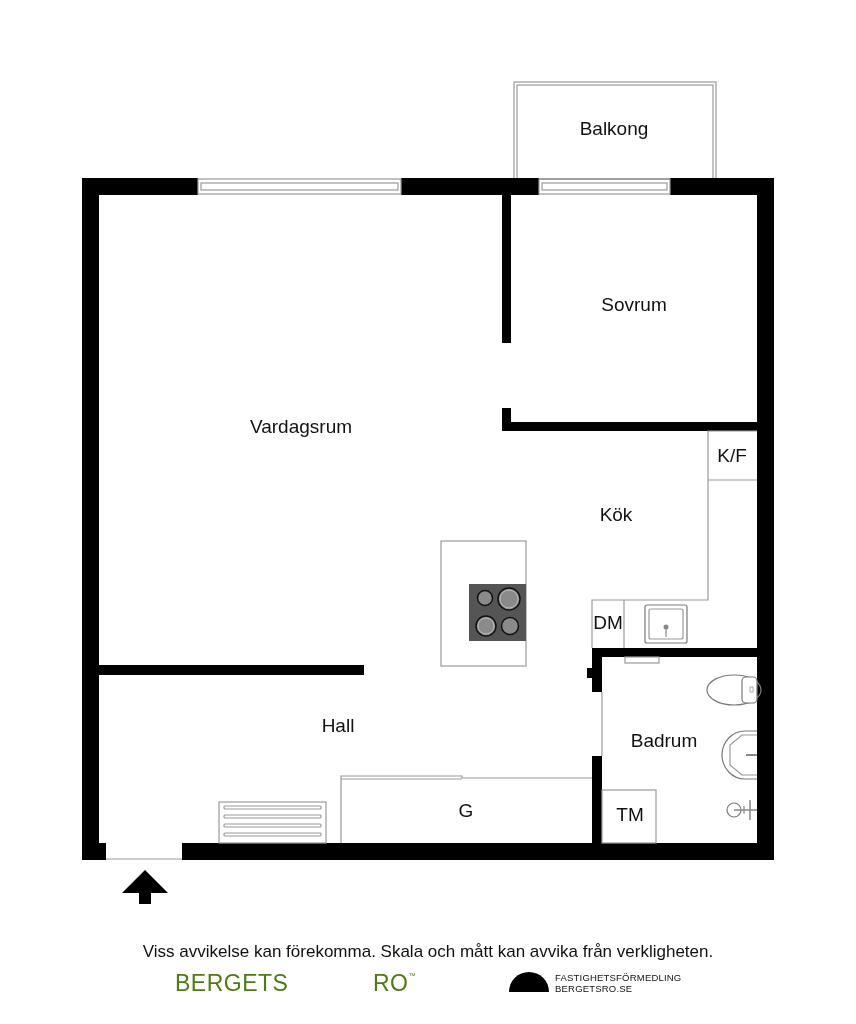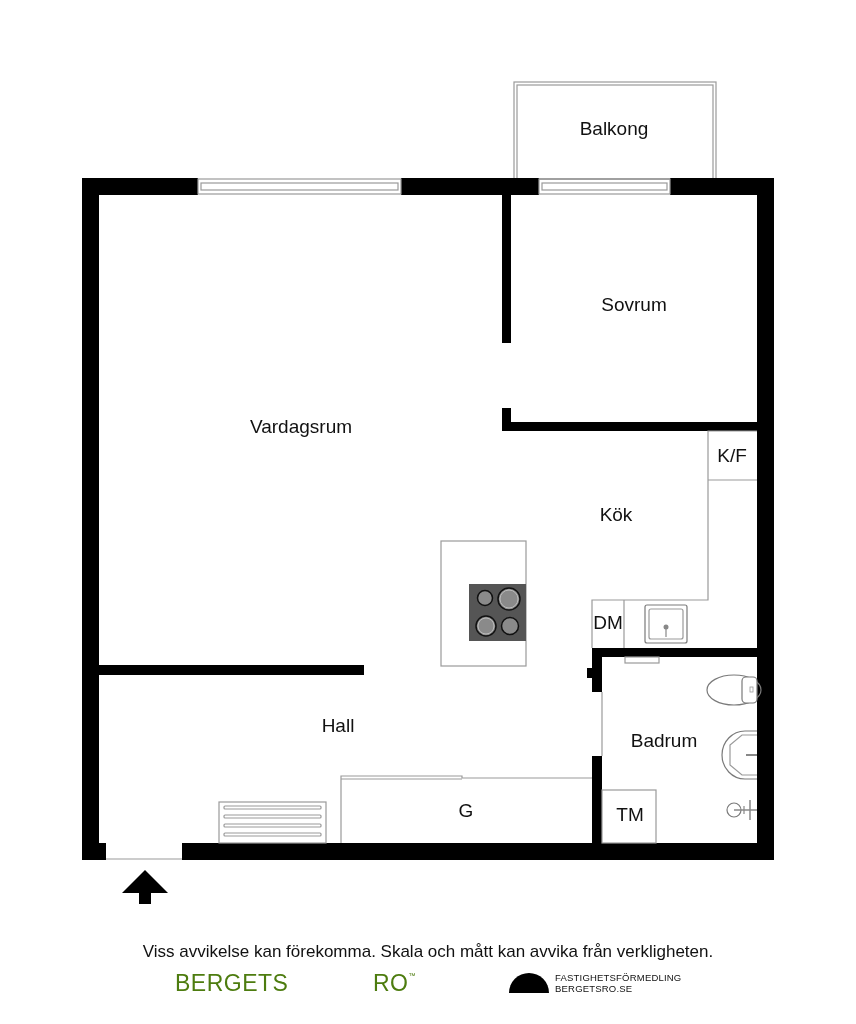--- a/index.html
+++ b/index.html
@@ -10,21 +10,21 @@
     .fixture-label { font-family: "Liberation Sans", sans-serif; font-size: 19px; fill: #111; text-anchor: middle; dominant-baseline: middle; }
     .wall { fill: #000; }
     .thin { fill: none; stroke: #9a9a9a; stroke-width: 1.2; }
     .thin-dark { fill: none; stroke: #7a7a7a; stroke-width: 1.2; }
     .footer-note { position: absolute; left: 0; width: 856px; top: 942px; text-align: center;
                    font-size: 17px; color: #111; }
     .brand { position: absolute; top: 970px; font-size: 23px; color: #4d7c0f; letter-spacing: 0.5px; }
     .brand-left { left: 175px; }
     .brand-right { left: 373px; }
     .brand-tm { font-size: 7px; vertical-align: top; position: relative; top: 2px; }
-    .firm { position: absolute; left: 509px; top: 972px; display: flex; align-items: center; gap: 6px; }
+    .firm { position: absolute; left: 509px; top: 972px; display: flex; gap: 6px; }
     .firm-mark { width: 40px; height: 20px; background: #000; border-radius: 20px 20px 0 0; }
     .firm-text { font-size: 9.5px; line-height: 11px; color: #111; letter-spacing: 0.2px; }
   </style>
 </head>
 <body>
 
 <svg id="plan" viewBox="0 0 856 1024" xmlns="http://www.w3.org/2000/svg">
 
   <g>
     <rect class="thin" x="514" y="82" width="202" height="97"></rect>

